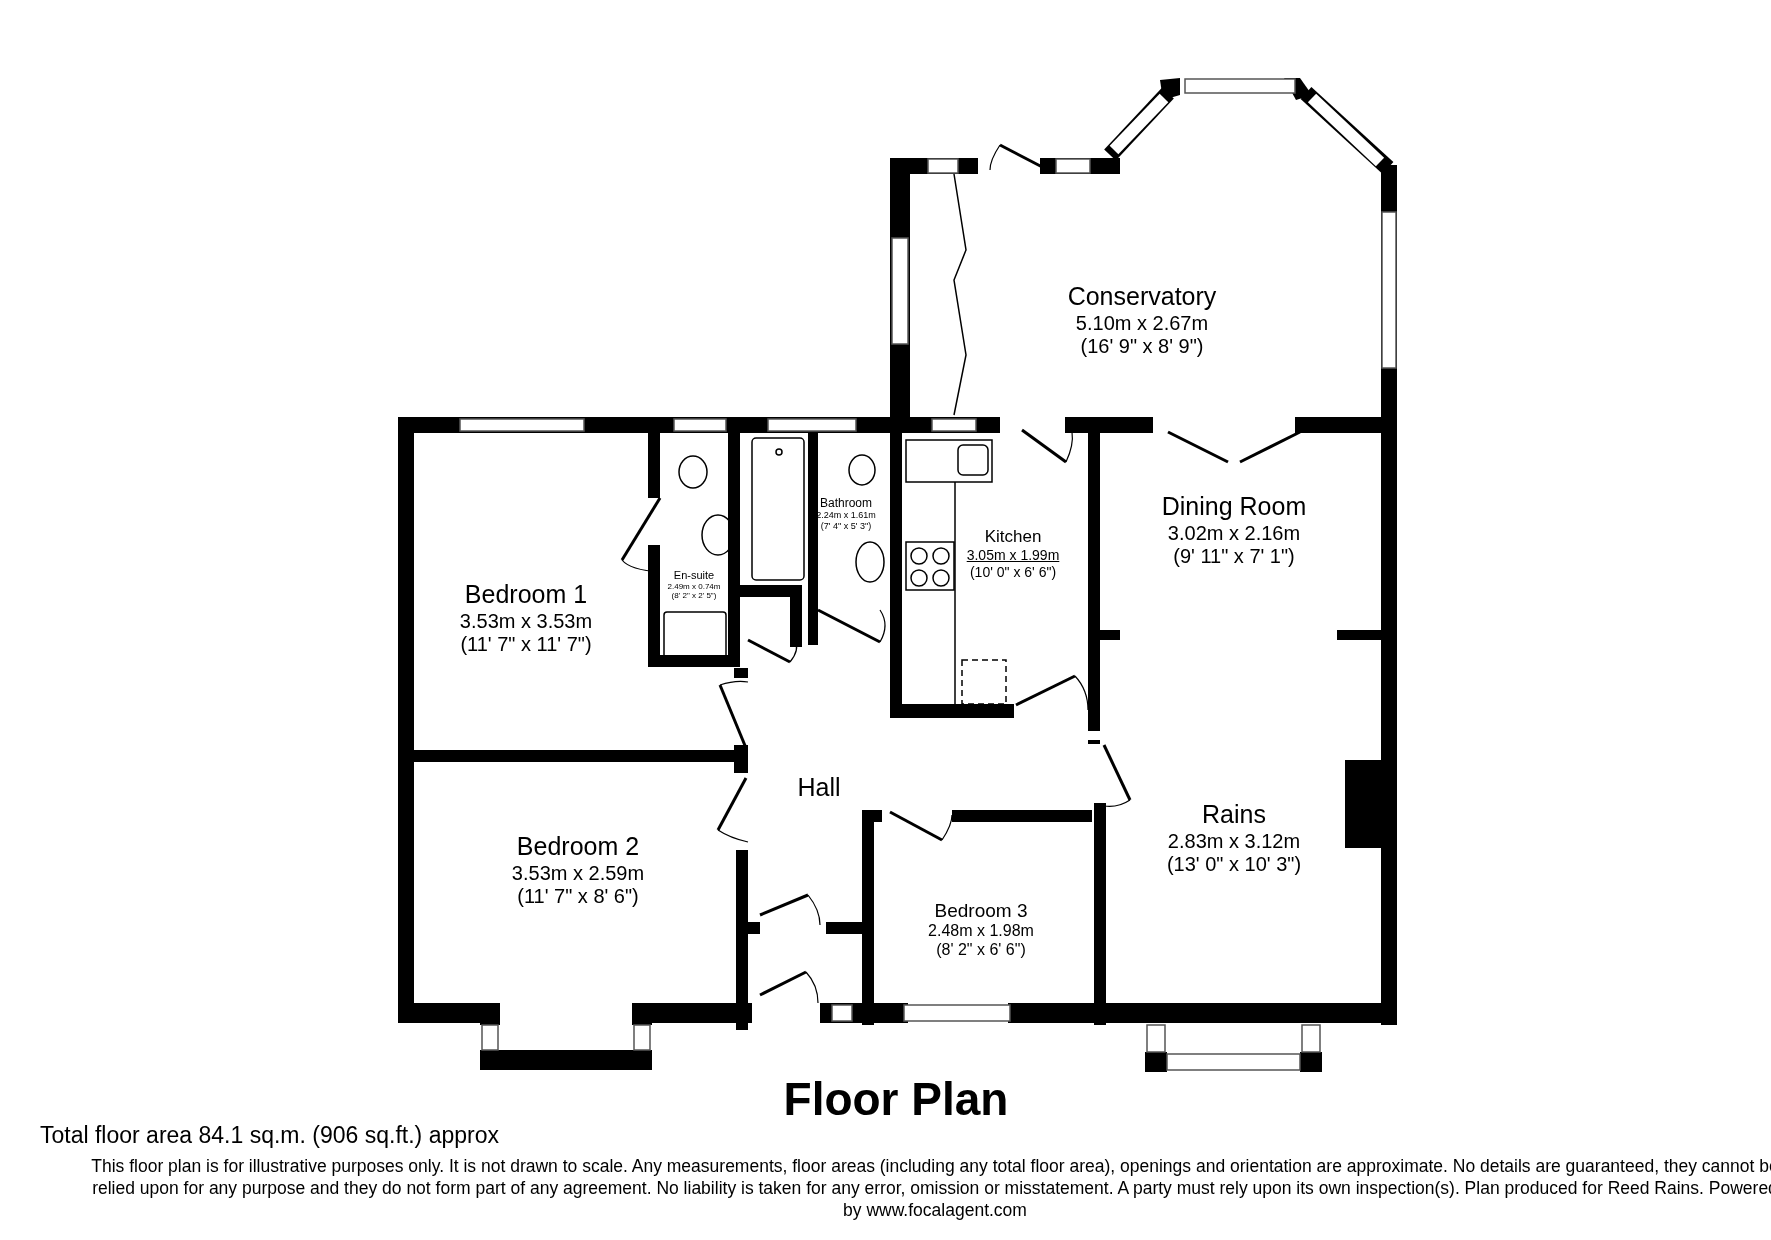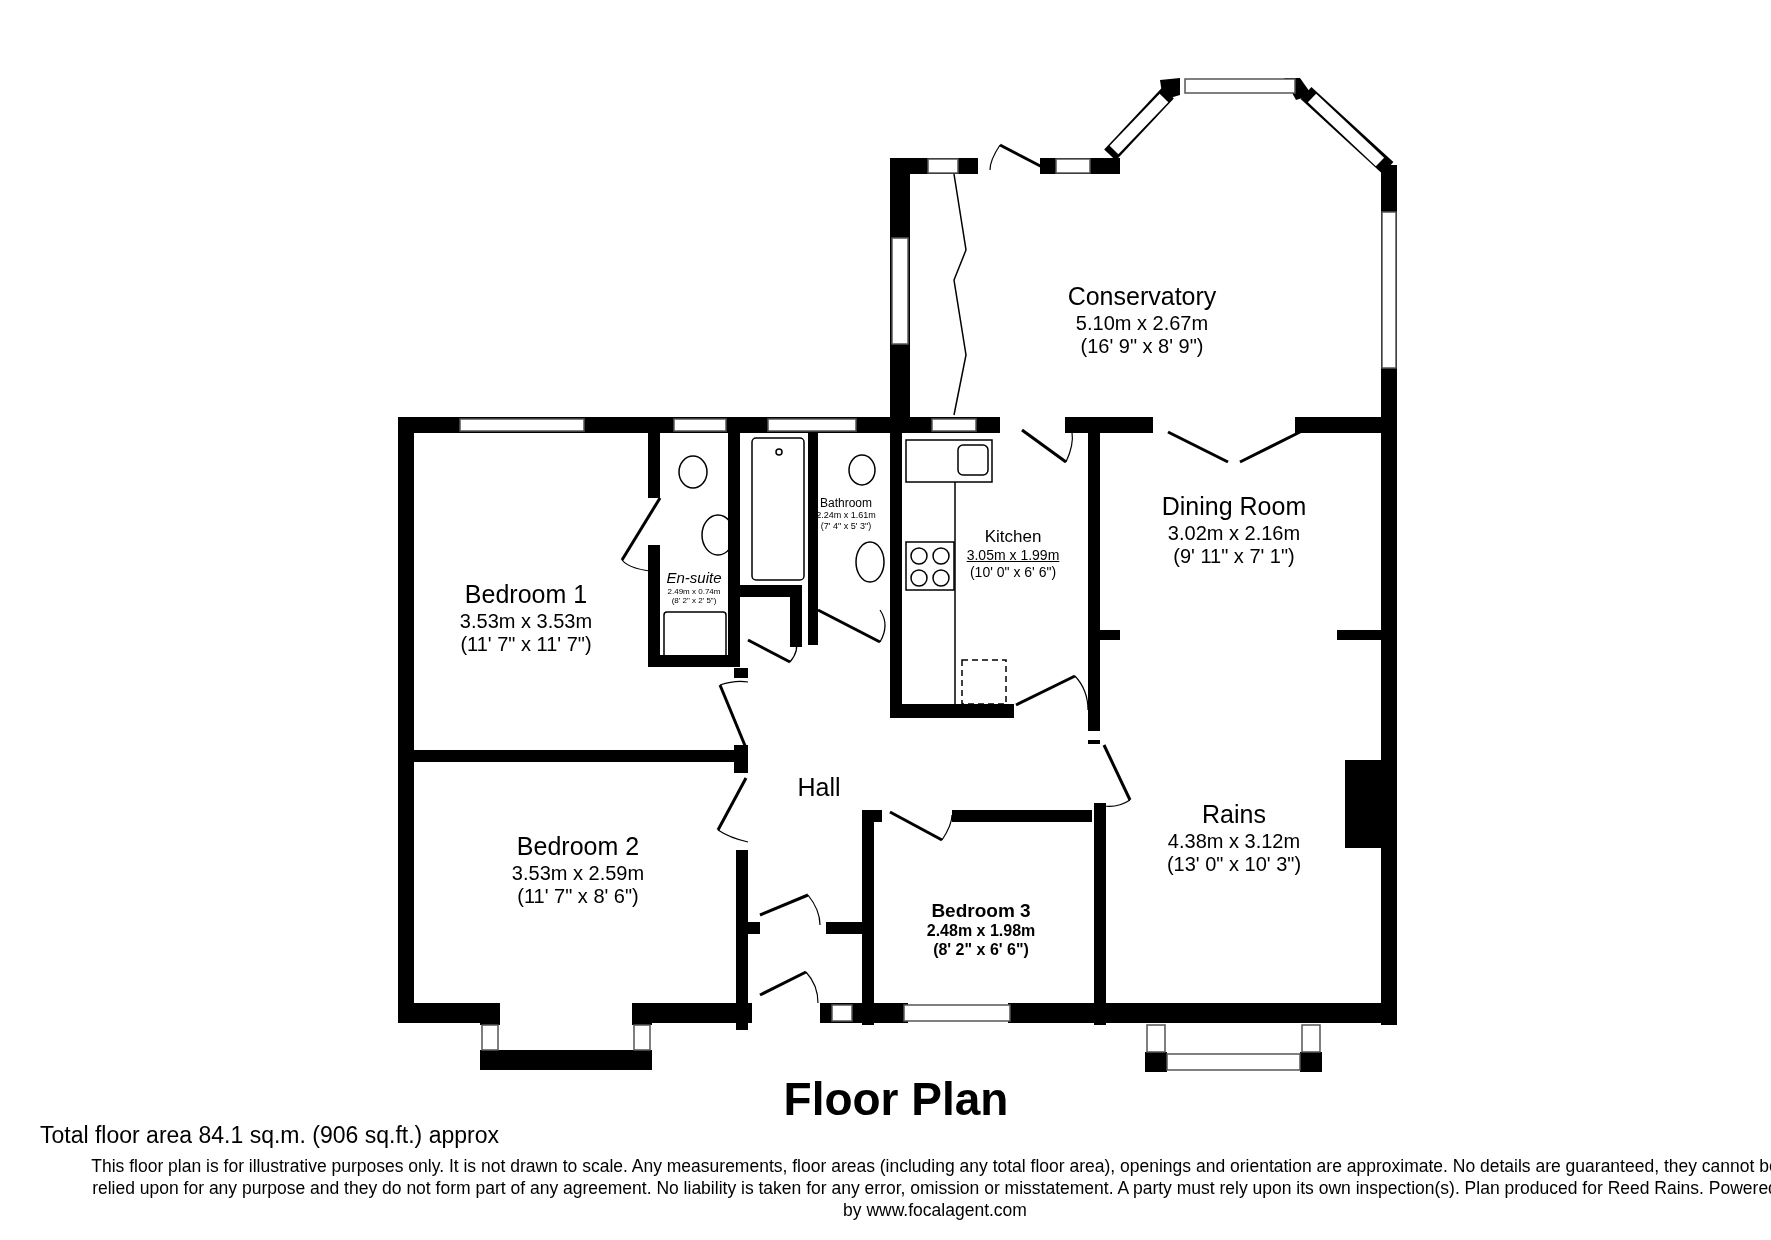--- a/index.html
+++ b/index.html
@@ -194,46 +194,46 @@
   <div class="dim" style="font-size:14px;">(10' 0" x 6' 6")</div>
 </div>
 
 <div class="room-label tiny" style="left:846px; top:496px;">
   <div class="name">Bathroom</div>
   <div class="dim">2.24m x 1.61m</div>
   <div class="dim">(7' 4" x 5' 3")</div>
 </div>
 
 <div class="room-label tiny" style="left:694px; top:569px;">
-  <div class="name" style="font-size:15px;font-style:italic;">En-suite</div>
+  <div class="name" style="font-size:11px;">En-suite</div>
   <div class="dim" style="font-size:8px;">2.49m x 0.74m</div>
   <div class="dim" style="font-size:8px;">(8' 2" x 2' 5")</div>
 </div>
 
 <div class="room-label" style="left:526px; top:580px;">
   <div class="name">Bedroom 1</div>
   <div class="dim">3.53m x 3.53m</div>
   <div class="dim">(11' 7" x 11' 7")</div>
 </div>
 
 <div class="room-label" style="left:578px; top:832px;">
   <div class="name">Bedroom 2</div>
   <div class="dim">3.53m x 2.59m</div>
   <div class="dim">(11' 7" x 8' 6")</div>
 </div>
 
-<div class="room-label small" style="left:981px; top:900px;font-weight:bold;">
+<div class="room-label small" style="left:981px; top:900px;">
   <div class="name" style="font-size:19px;">Bedroom 3</div>
   <div class="dim" style="font-size:16px;">2.48m x 1.98m</div>
   <div class="dim" style="font-size:16px;">(8' 2" x 6' 6")</div>
 </div>
 
 <div class="room-label" style="left:1234px; top:800px;">
   <div class="name">Rains</div>
-  <div class="dim">4.38m x 3.12m</div>
+  <div class="dim">2.83m x 3.12m</div>
   <div class="dim">(13' 0" x 10' 3")</div>
 </div>
 
 <div class="room-label" style="left:819px; top:773px;">
   <div class="name">Hall</div>
 </div>
 
 <div class="plan-title">Floor Plan</div>
 
 <div class="total-area">Total floor area 84.1 sq.m. (906 sq.ft.) approx</div>

